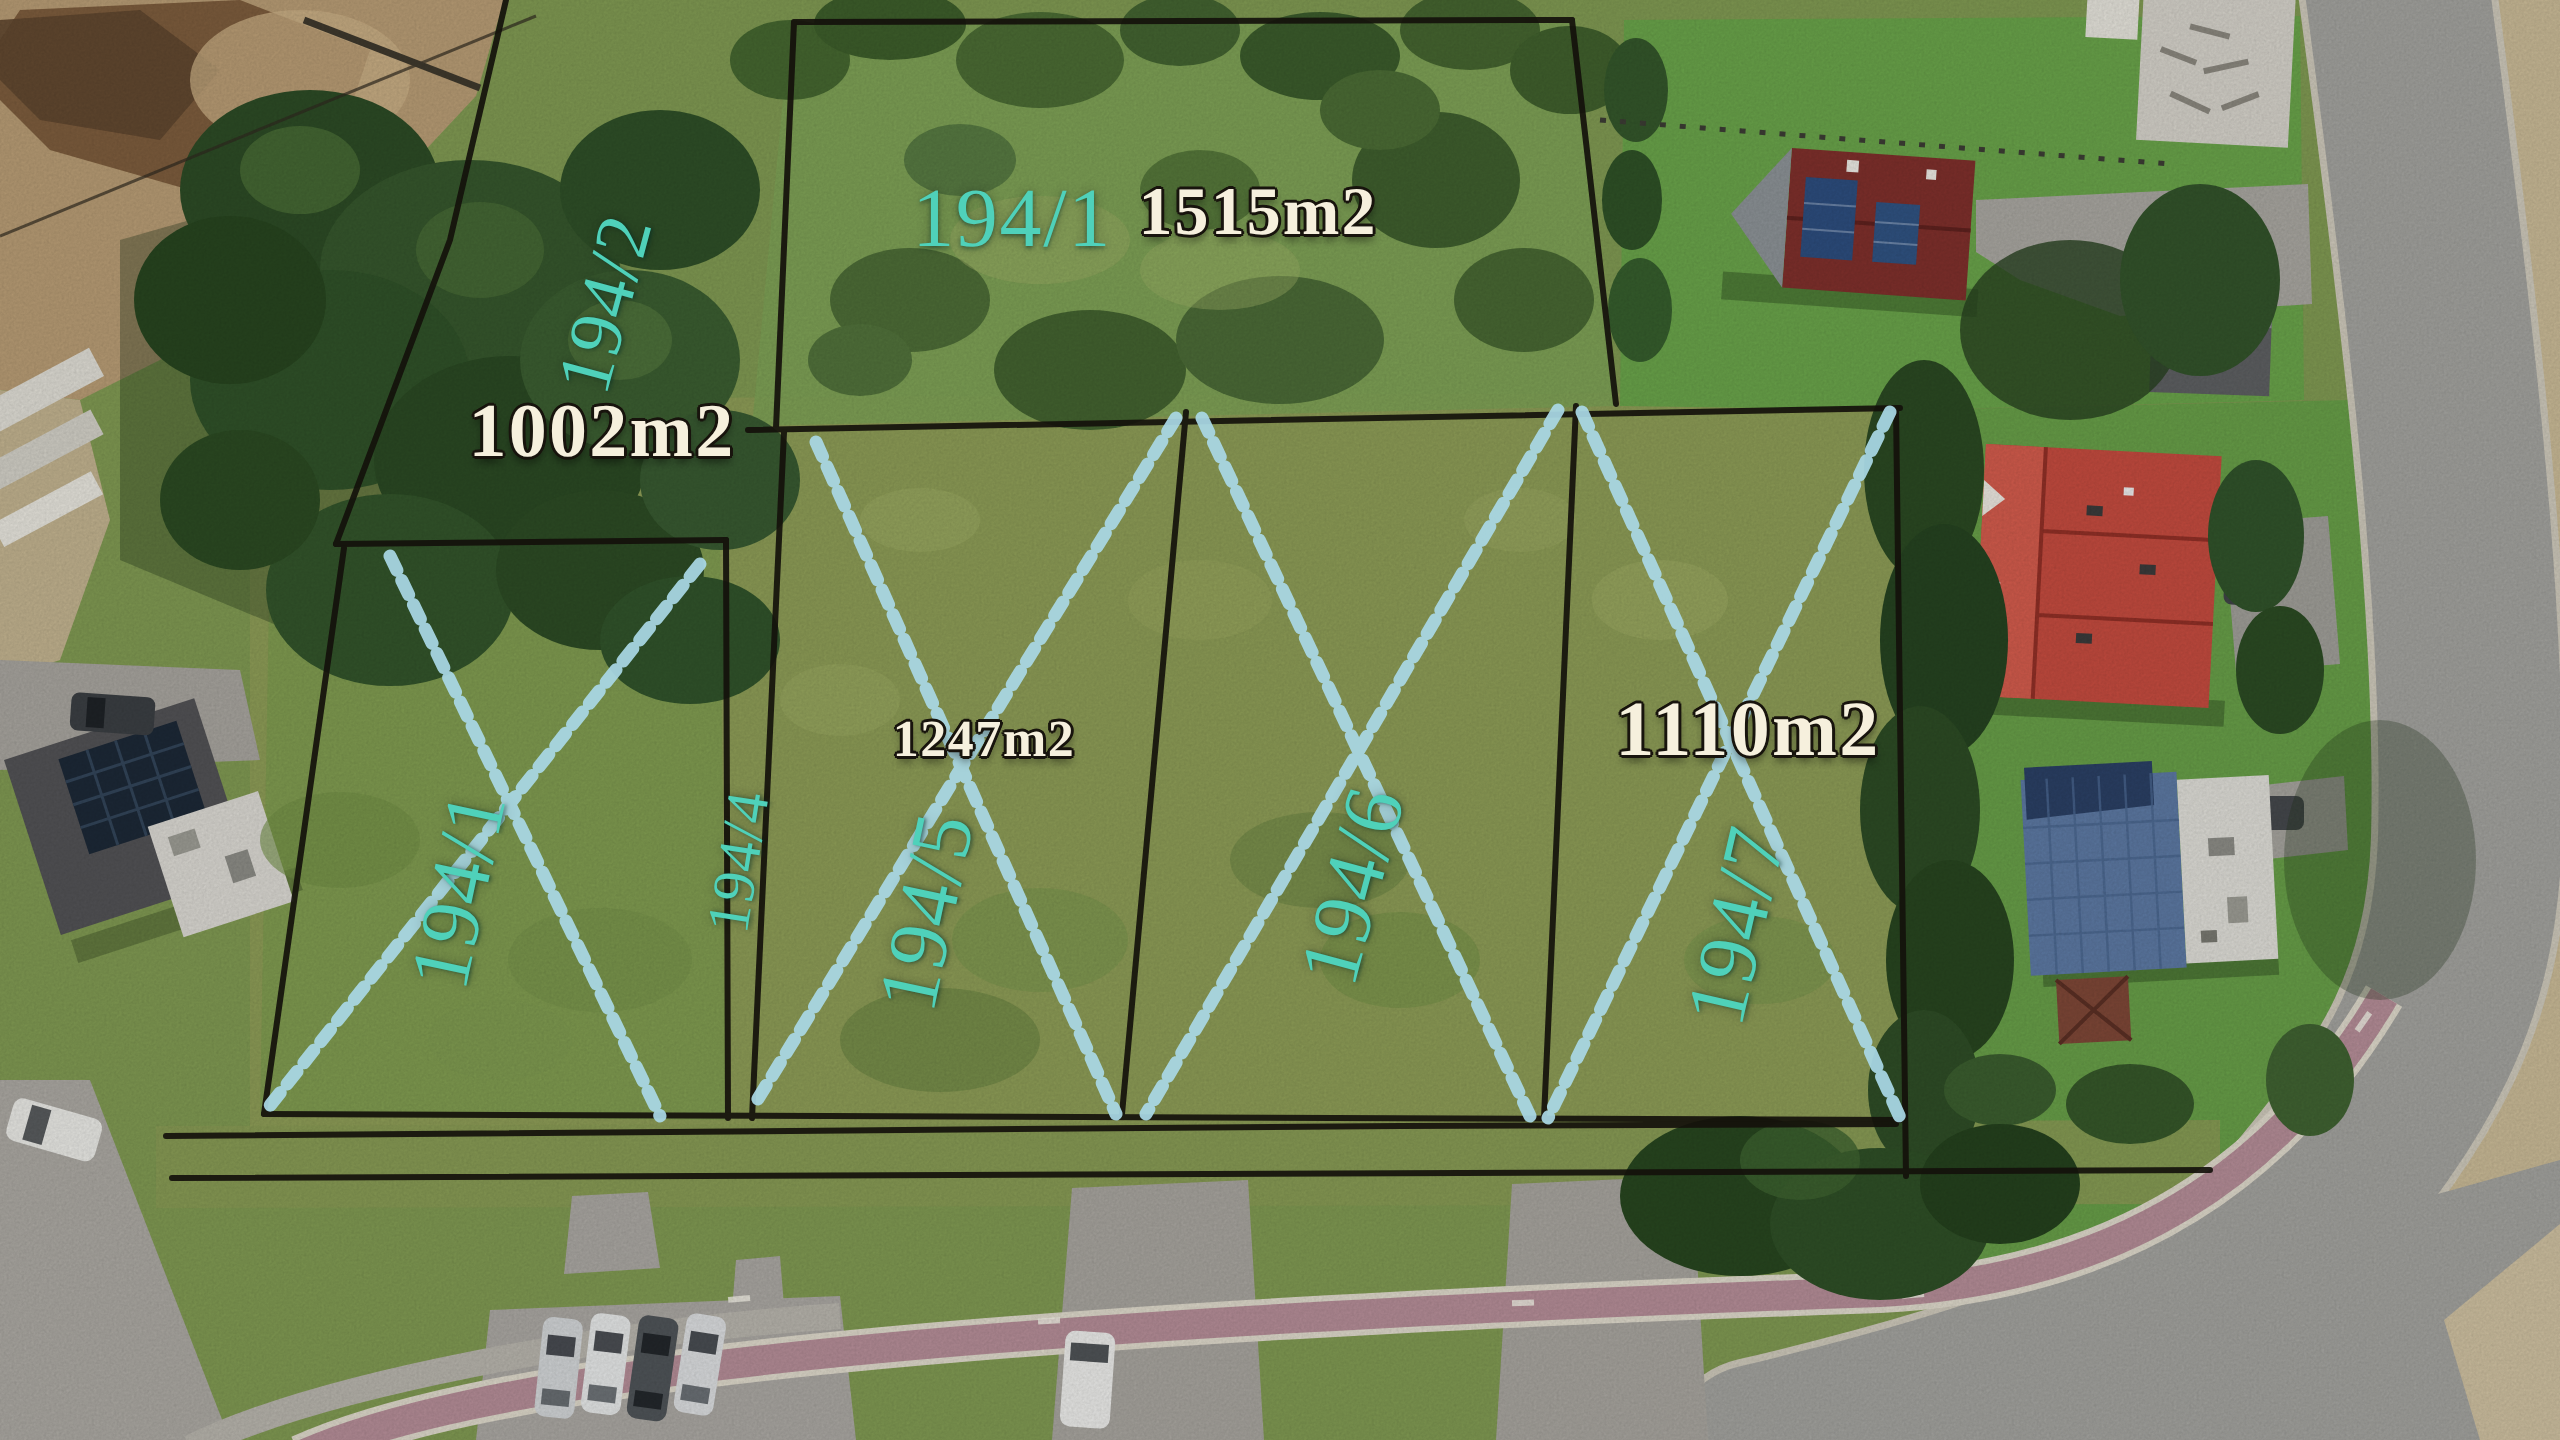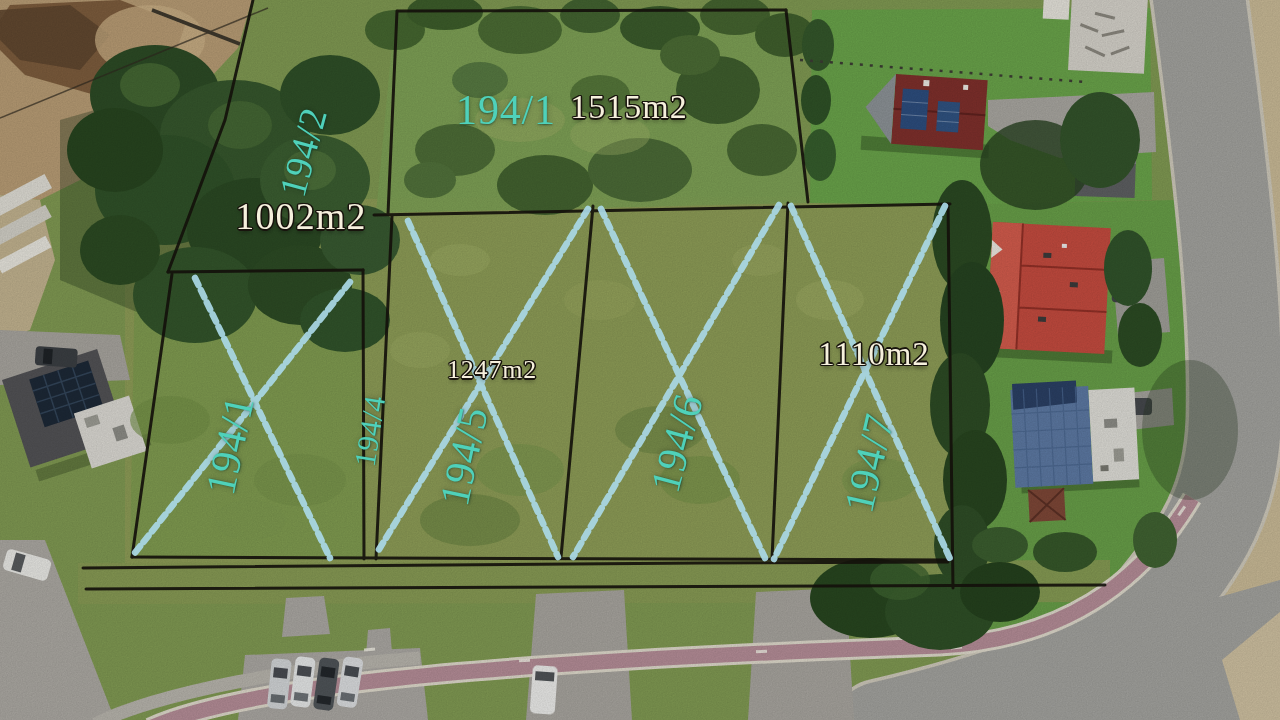--- a/index.html
+++ b/index.html
@@ -6,21 +6,21 @@
   .stage{position:relative;width:1280px;height:720px;overflow:hidden;background:#7e9751;
          font-family:"Liberation Sans",sans-serif;}
   .stage svg{position:absolute;inset:0;display:block;}
   .bl{stroke:var(--c-boundary,#14110b);stroke-width:3;fill:none;stroke-linecap:round;opacity:.92;}
   .xl{stroke:var(--c-cross,#a9d8e6);stroke-width:6.5;fill:none;stroke-linecap:round;
       stroke-dasharray:8 5.5;opacity:.93;}
   .plot-num{position:absolute;font-family:"Liberation Serif","DejaVu Serif",serif;
       color:var(--c-plotnum,#4fd1ba);white-space:nowrap;z-index:5;
       transform:translate(-50%,-50%) rotate(var(--r,0deg));letter-spacing:.02em;
       text-shadow:0 1px 2px rgba(0,45,38,.55),0 0 7px rgba(0,20,15,.3);}
-  .area-num{position:absolute;font-family:"Liberation Serif","DejaVu Serif",serif;font-weight:400;
+  .area-num{position:absolute;font-family:"Liberation Serif","DejaVu Serif",serif;font-weight:700;
       color:var(--c-area,#f6f0dd);white-space:nowrap;z-index:5;
       transform:translate(-50%,-50%);letter-spacing:.03em;
       text-shadow:-1.5px 0 #18140d,1.5px 0 #18140d,0 -1.5px #18140d,0 1.5px #18140d,
         -1px -1px #18140d,1px 1px #18140d,1px -1px #18140d,-1px 1px #18140d,0 3px 4px rgba(0,0,0,.5);}
 </style>
 </head>
 <body>
 
 <div class="stage">
 <svg viewBox="0 0 1280 720">
@@ -324,14 +324,14 @@
 <div class="plot-num" style="left:303px;top:152px;--r:-75deg;font-size:38px">194/2</div>
 <div class="plot-num" style="left:506px;top:110px;font-size:42px">194/1</div>
 <div class="plot-num" style="left:370px;top:431px;--r:-81deg;font-size:30px">194/4</div>
 <div class="plot-num" style="left:464px;top:456px;--r:-78deg;font-size:42px">194/5</div>
 <div class="plot-num" style="left:677px;top:443px;--r:-75deg;font-size:42px">194/6</div>
 <div class="plot-num" style="left:869px;top:463px;--r:-77deg;font-size:42px">194/7</div>
 
 <div class="area-num" style="left:301px;top:216px;font-size:38px">1002m2</div>
 <div class="area-num" style="left:629px;top:107px;font-size:34px">1515m2</div>
 <div class="area-num" style="left:492px;top:370px;font-size:26px">1247m2</div>
-<div class="area-num" style="left:874px;top:354px;font-size:33px">1110m2</div>
+<div class="area-num" style="left:874px;top:365px;font-size:39px">1110m2</div>
 </div>
 
 </body></html>

